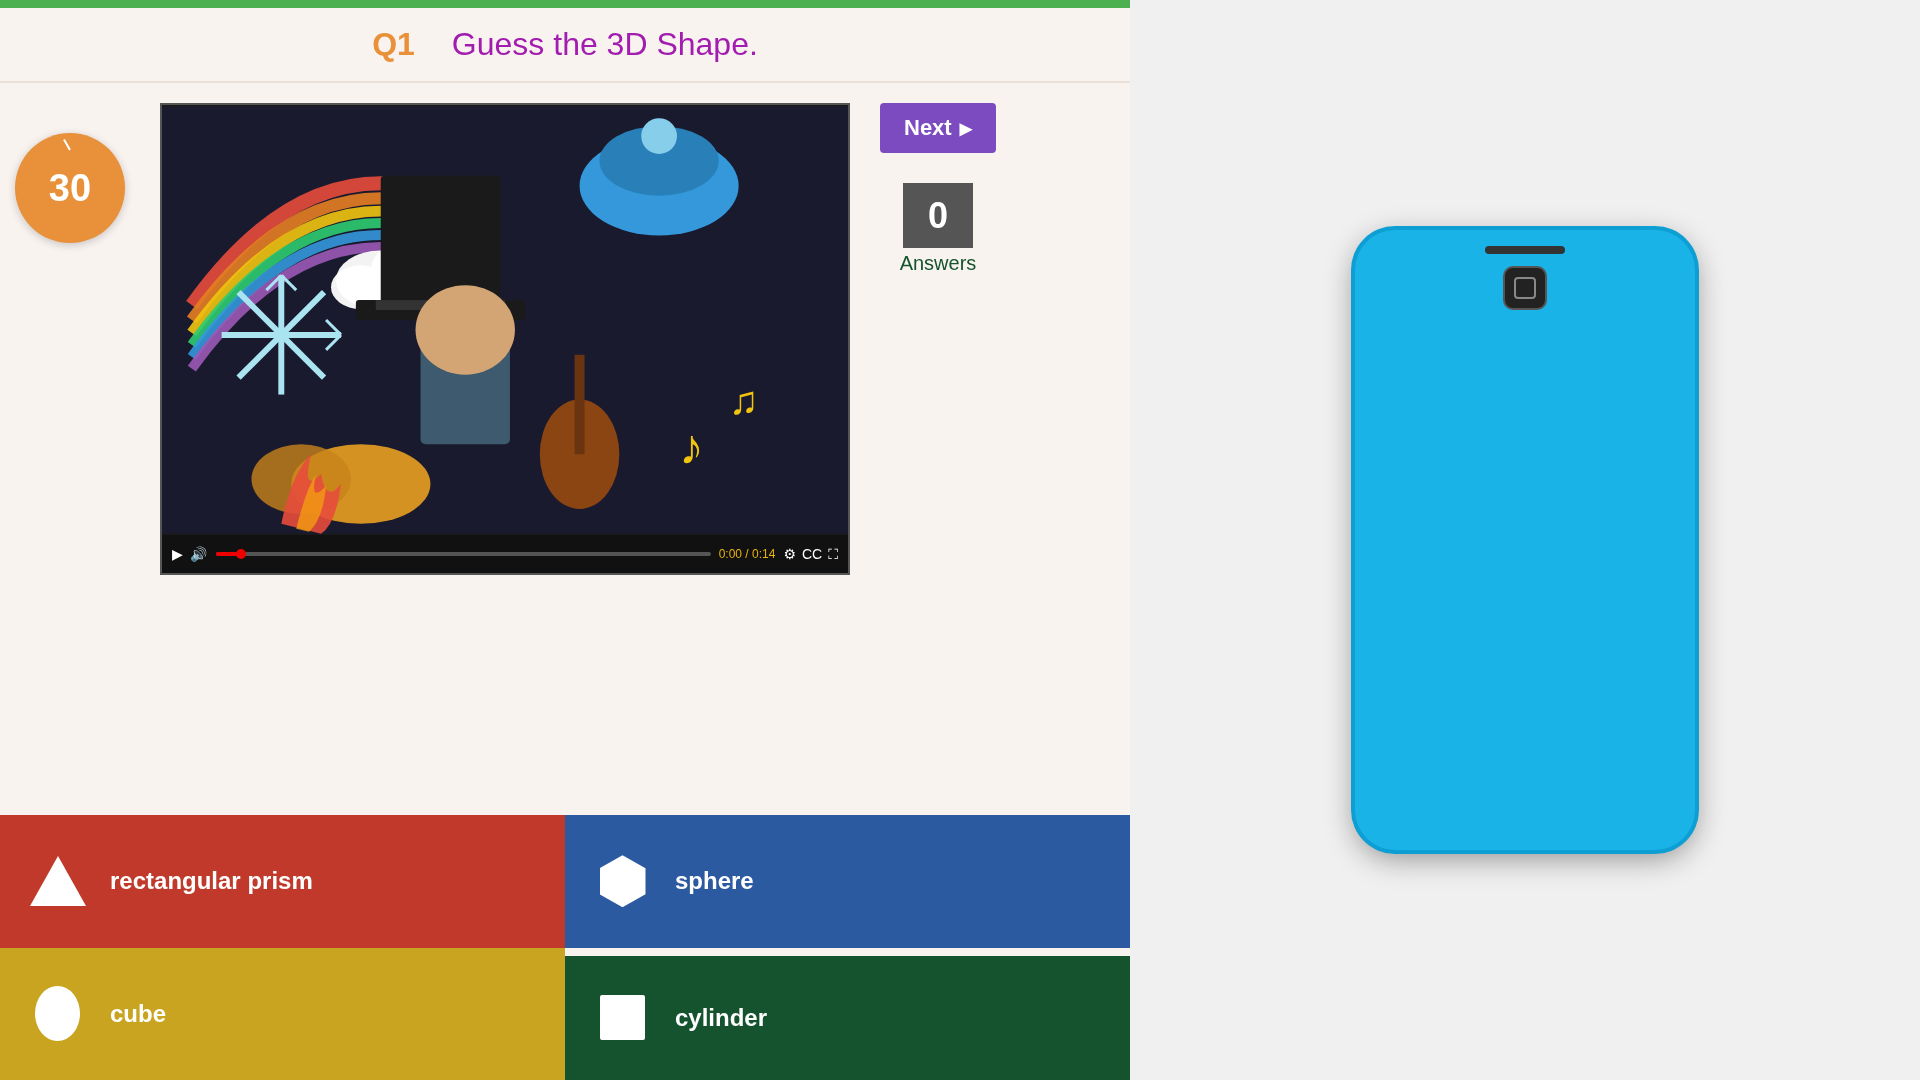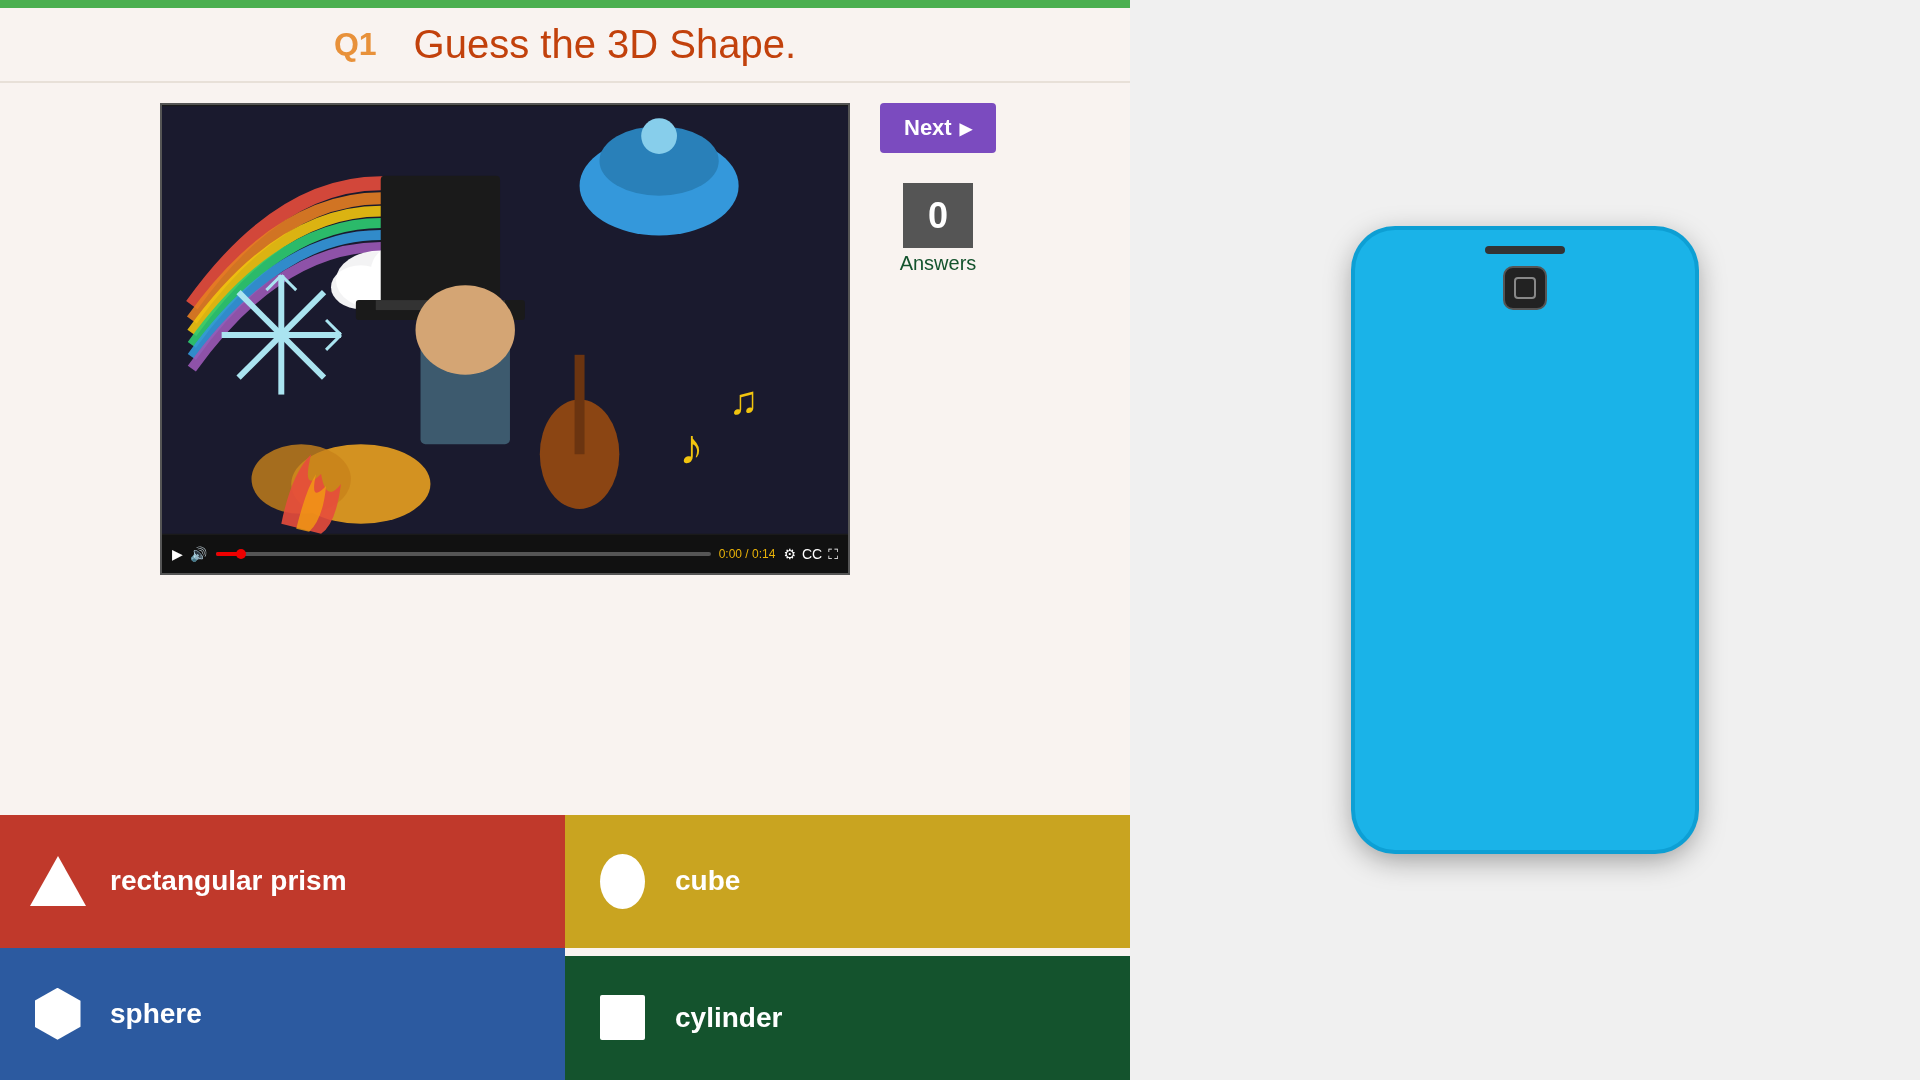--- a/index.html
+++ b/index.html
@@ -32,22 +32,22 @@
       border-bottom: 2px solid #e8e0d8;
       gap: 27px;
     }
     .question-label {
       color: #e8913a;
       font-size: 32px;
       font-weight: bold;
       margin-right: 10px;
     }
     .question-text {
-      color: #c2410c;
-      font-size: 40px;
+      color: #a21caf;
+      font-size: 32px;
       font-weight: normal;
     }
 
     
     .content-row {
       flex: 1;
       display: flex;
       align-items: flex-start;
       padding: 10px 20px;
       position: relative;
@@ -227,21 +227,21 @@
       width: 55px;
       height: 55px;
       flex-shrink: 0;
       display: flex;
       align-items: center;
       justify-content: center;
     }
 
     .answer-text {
       color: white;
-      font-size: 28px;
+      font-size: 24px;
       font-weight: bold;
     }
 
     
     .shape-triangle {
       width: 0;
       height: 0;
       border-left: 28px solid transparent;
       border-right: 28px solid transparent;
       border-bottom: 50px solid white;
@@ -416,20 +416,24 @@
 <div class="main-area">
   <div class="top-bar"></div>
 
   <div class="header">
     <span class="question-label">Q1</span>
     <span class="question-text">Guess the 3D Shape.</span>
   </div>
 
   <div class="content-row">
 
+    <div class="timer-circle">
+      <span class="timer-number">30</span>
+      <div class="timer-tick"></div>
+    </div>
 
     <div class="video-wrapper">
       <div class="video-main">
         <svg class="video-scene-svg" viewBox="0 0 690 430" xmlns="http://www.w3.org/2000/svg">
 
           <rect width="690" height="430" fill="#1a1a2e"></rect>
 
           <path d="M30,200 Q130,60 250,80" stroke="#e74c3c" stroke-width="14" fill="none" opacity="0.9"></path>
           <path d="M30,215 Q130,75 250,95" stroke="#e67e22" stroke-width="12" fill="none" opacity="0.9"></path>
           <path d="M30,228 Q130,88 250,108" stroke="#f1c40f" stroke-width="11" fill="none" opacity="0.9"></path>
@@ -519,32 +523,32 @@
 
   <div class="answer-grid">
 
     <div class="answer-option red">
       <div class="shape-icon">
         <div class="shape-triangle"></div>
       </div>
       <span class="answer-text">rectangular prism</span>
     </div>
 
+    <div class="answer-option blue">
+      <div class="shape-icon">
+        <div class="shape-hexagon"></div>
+      </div>
+      <span class="answer-text">sphere</span>
+    </div>
+
     <div class="answer-option gold">
       <div class="shape-icon">
         <div class="shape-ellipse"></div>
       </div>
       <span class="answer-text">cube</span>
-    </div>
-
-    <div class="answer-option blue">
-      <div class="shape-icon">
-        <div class="shape-hexagon"></div>
-      </div>
-      <span class="answer-text">sphere</span>
     </div>
 
     <div class="answer-option green">
       <div class="shape-icon">
         <div class="shape-square"></div>
       </div>
       <span class="answer-text">cylinder</span>
     </div>
   </div>
 

